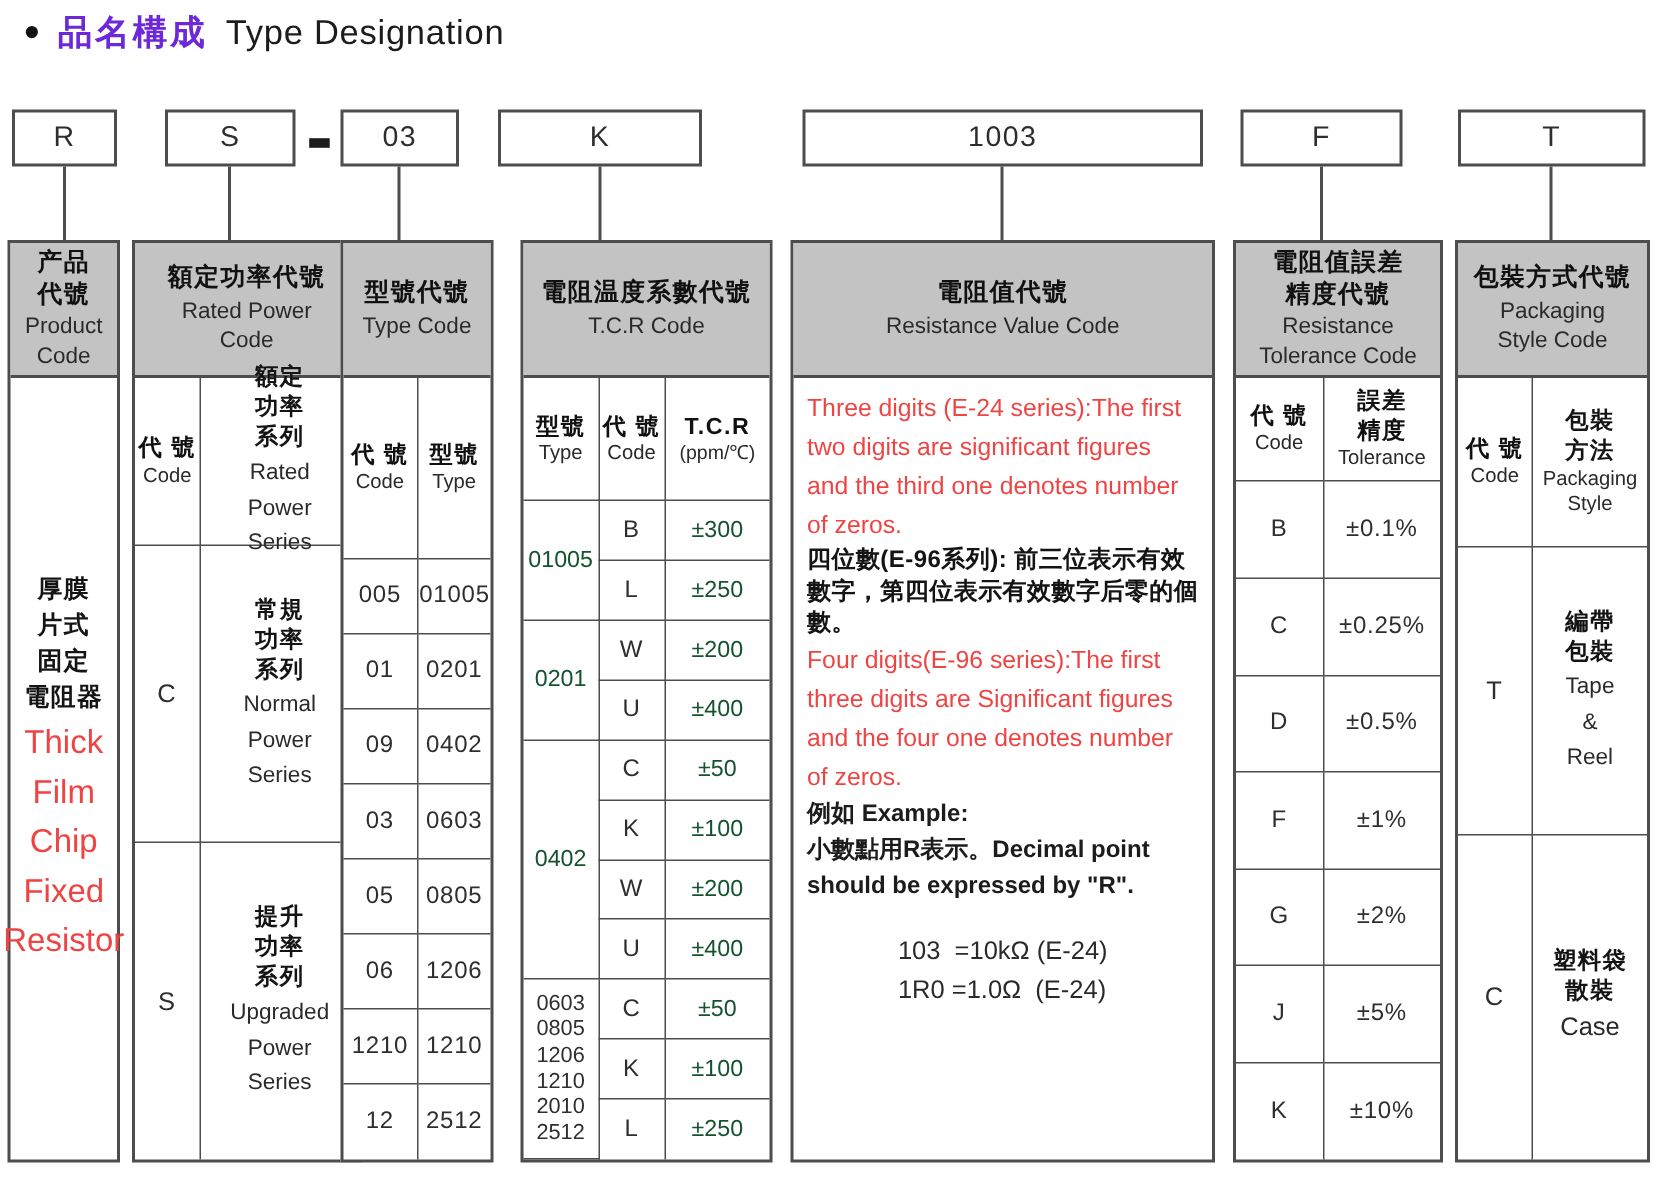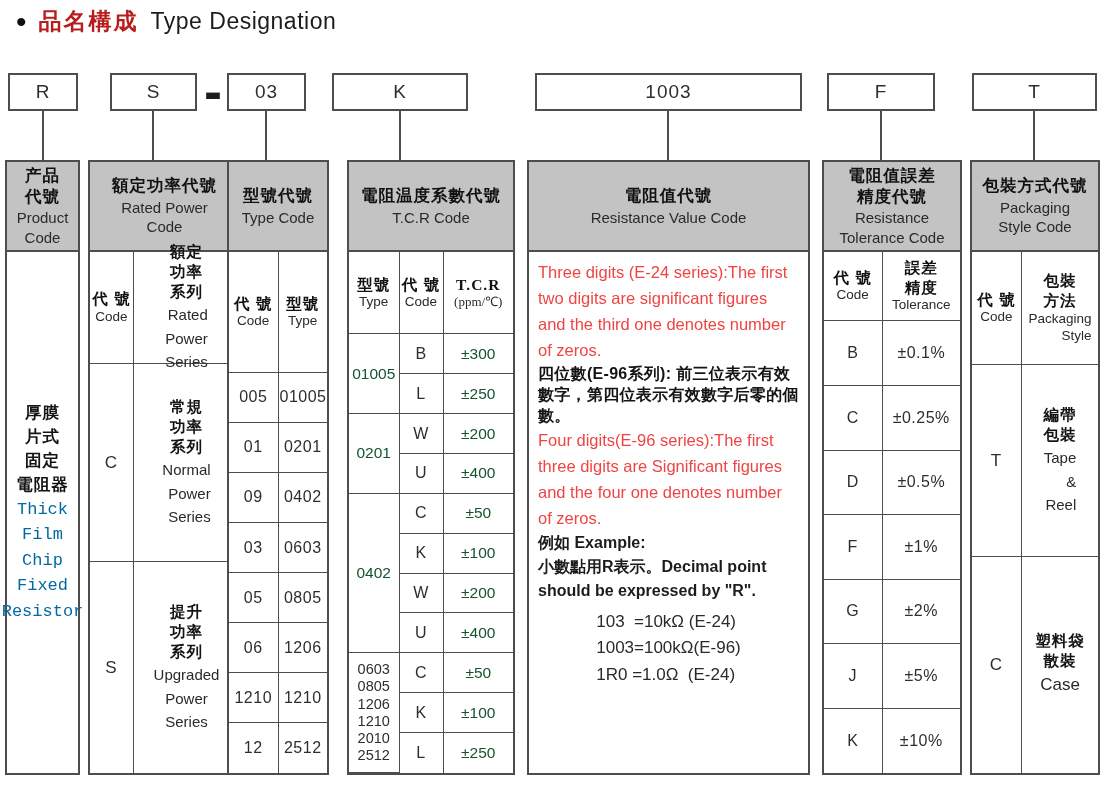--- a/index.html
+++ b/index.html
@@ -7,21 +7,21 @@
   body {
     width:1110px; height:790px; position:relative; overflow:hidden;
     font-family:"Liberation Sans","DejaVu Sans",sans-serif;
     color:#222;
   }
   .page { position:absolute; inset:0; }
 
   
   .title { position:absolute; left:16px; top:6px; display:flex; align-items:center; gap:12px; }
   .title .bullet { font-size:30px; line-height:30px; color:#111; }
-  .title .t-zh { font-size:23px; font-weight:bold; letter-spacing:2px; color:#b91c1c; }
+  .title .t-zh { font-size:23px; font-weight:bold; letter-spacing:2px; color:#6d28d9; }
   .title .t-en { font-size:23px; font-weight:500; color:#1c1c1c; letter-spacing:0.5px; }
 
   
   .codebox {
     position:absolute; top:73px; height:38px;
     border:2px solid #4d4d4d; background:#fff;
     display:flex; align-items:center; justify-content:center;
     font-size:19px; color:#2e2e2e; letter-spacing:1px;
   }
   .dash {
@@ -41,58 +41,58 @@
     flex:none; height:90px; background:#c3c3c3; border-bottom:2px solid #4d4d4d;
     display:flex; flex-direction:column; align-items:center; justify-content:center;
     text-align:center; padding:2px;
   }
   .colhead .hz { font-size:16.5px; font-weight:bold; line-height:1.25; letter-spacing:1px; white-space:pre-line; color:#111; }
   .colhead .he { font-size:15px; line-height:1.3; white-space:pre-line; color:#2a2a2a; margin-top:2px; }
   .colbody { flex:1; min-height:0; position:relative; }
 
   .center-cell { display:flex; flex-direction:column; align-items:center; justify-content:center; text-align:center; }
   .bz { font-size:16.5px; font-weight:bold; line-height:1.45; letter-spacing:1px; white-space:pre-line; color:#141414; }
-  .be { font-size:17px; line-height:1.5; white-space:pre-line; color:#0369a1;font-family:Liberation Mono, monospace; }
+  .be { font-size:22px; line-height:1.5; white-space:pre-line; color:#ef4444; }
 
   
   .grid { display:grid; height:100%; }
   .g-power { grid-template-columns:44px 1fr; grid-template-rows:112px 198px 1fr; }
   .g-pack  { grid-template-columns:50px 1fr; grid-template-rows:113px 192px 1fr; }
   .cell { display:flex; flex-direction:column; align-items:center; justify-content:center; text-align:center; padding:2px; }
   .br { border-right:1.5px solid #4d4d4d; }
-  .bb { border-bottom:1.5px solid #4d4d4d;text-align:right; }
+  .bb { border-bottom:1.5px solid #4d4d4d; }
   .sub-zh { font-size:15.5px; font-weight:bold; letter-spacing:1px; line-height:1.25; white-space:pre-line; color:#111; }
   .sub-en { font-size:13.5px; color:#2a2a2a; line-height:1.25; white-space:pre-line; }
   .code-letter { font-size:17px; color:#2e2e2e; letter-spacing:1px; }
   .desc-zh { font-size:15.5px; font-weight:bold; line-height:1.3; letter-spacing:1px; white-space:pre-line; color:#141414; }
   .desc-en { font-size:15px; line-height:1.55; white-space:pre-line; color:#2a2a2a; margin-top:1px; }
 
   
   table.tbl { width:100%; height:100%; border-collapse:collapse; table-layout:fixed; }
   table.tbl td { border:1.5px solid #4d4d4d; text-align:center; vertical-align:middle; padding:1px; }
   table.tbl tr td:last-child { border-right:none; }
   table.tbl tr:first-child td { border-top:none; }
   table.tbl tr:last-child td { border-bottom:none; }
   table.tbl td.edge-l { border-left:none; }
   td .v { font-size:16px; color:#2e2e2e; letter-spacing:0.5px; }
   td .v-sm { font-size:15.5px; color:#14532d; }
-  .mono { font-family:Liberation Serif, serif; }
+  .mono { font-family:Liberation Sans, sans-serif; }
   .tcr-unit { font-size:13px; }
   .multi-type { font-size:14.5px; line-height:1.18; white-space:pre-line; color:#2e2e2e; }
 
   .r-sub3 { height:96px; } .r-d3 { height:40px; }
   .r-sub4 { height:78px; } .r-d4 { height:38px; }
   .r-sub6 { height:64px; } .r-d6 { height:60px; }
 
   
   .vtext { padding:7px 9px 4px 9px; }
   .p-zh { font-size:16px; font-weight:bold; line-height:1.32; color:#141414; letter-spacing:0.3px; }
   .p-en { font-size:16.5px; line-height:1.58; color:#ef4444; }
   .p-mix { font-size:16px; line-height:1.5; color:#1c1c1c; font-weight:bold; }
-  .examples { width:max-content; margin:6px auto 0 auto; text-align:left; }
+  .examples { width:max-content; margin:18px auto 0 auto; text-align:left; }
   .ex { font-size:17px; line-height:1.55; white-space:pre; color:#2a2a2a; }
 </style>
 </head>
 <body>
 
 <div class="page">
 
   <div class="title">
     <span class="bullet">•</span>
     <span class="t-zh">品名構成</span>
@@ -407,21 +407,20 @@
       <div class="he">Resistance Value Code</div>
     </div>
     <div class="colbody vtext">
       <p class="p-en">Three digits (E-24 series):The first two digits are significant figures and the third one denotes number of zeros.</p>
       <p class="p-zh">四位數(E-96系列): 前三位表示有效數字，第四位表示有效數字后零的個數。</p>
       <p class="p-en">Four digits(E-96 series):The first three digits are Significant figures and the four one denotes number of zeros.</p>
       <p class="p-mix">例如 Example:</p>
       <p class="p-mix">小數點用R表示。Decimal point should be expressed by "R".</p>
       <div class="examples">
         <div class="ex">103  =10kΩ (E-24)</div>
-        <div class="ex">1003=100kΩ(E-96)</div>
         <div class="ex">1R0 =1.0Ω  (E-24)</div>
       </div>
     </div>
   </div>
 
   <div class="col" style="left:822px;width:140px">
     <div class="colhead">
       <div class="hz">電阻值誤差
 精度代號</div>
       <div class="he">Resistance

